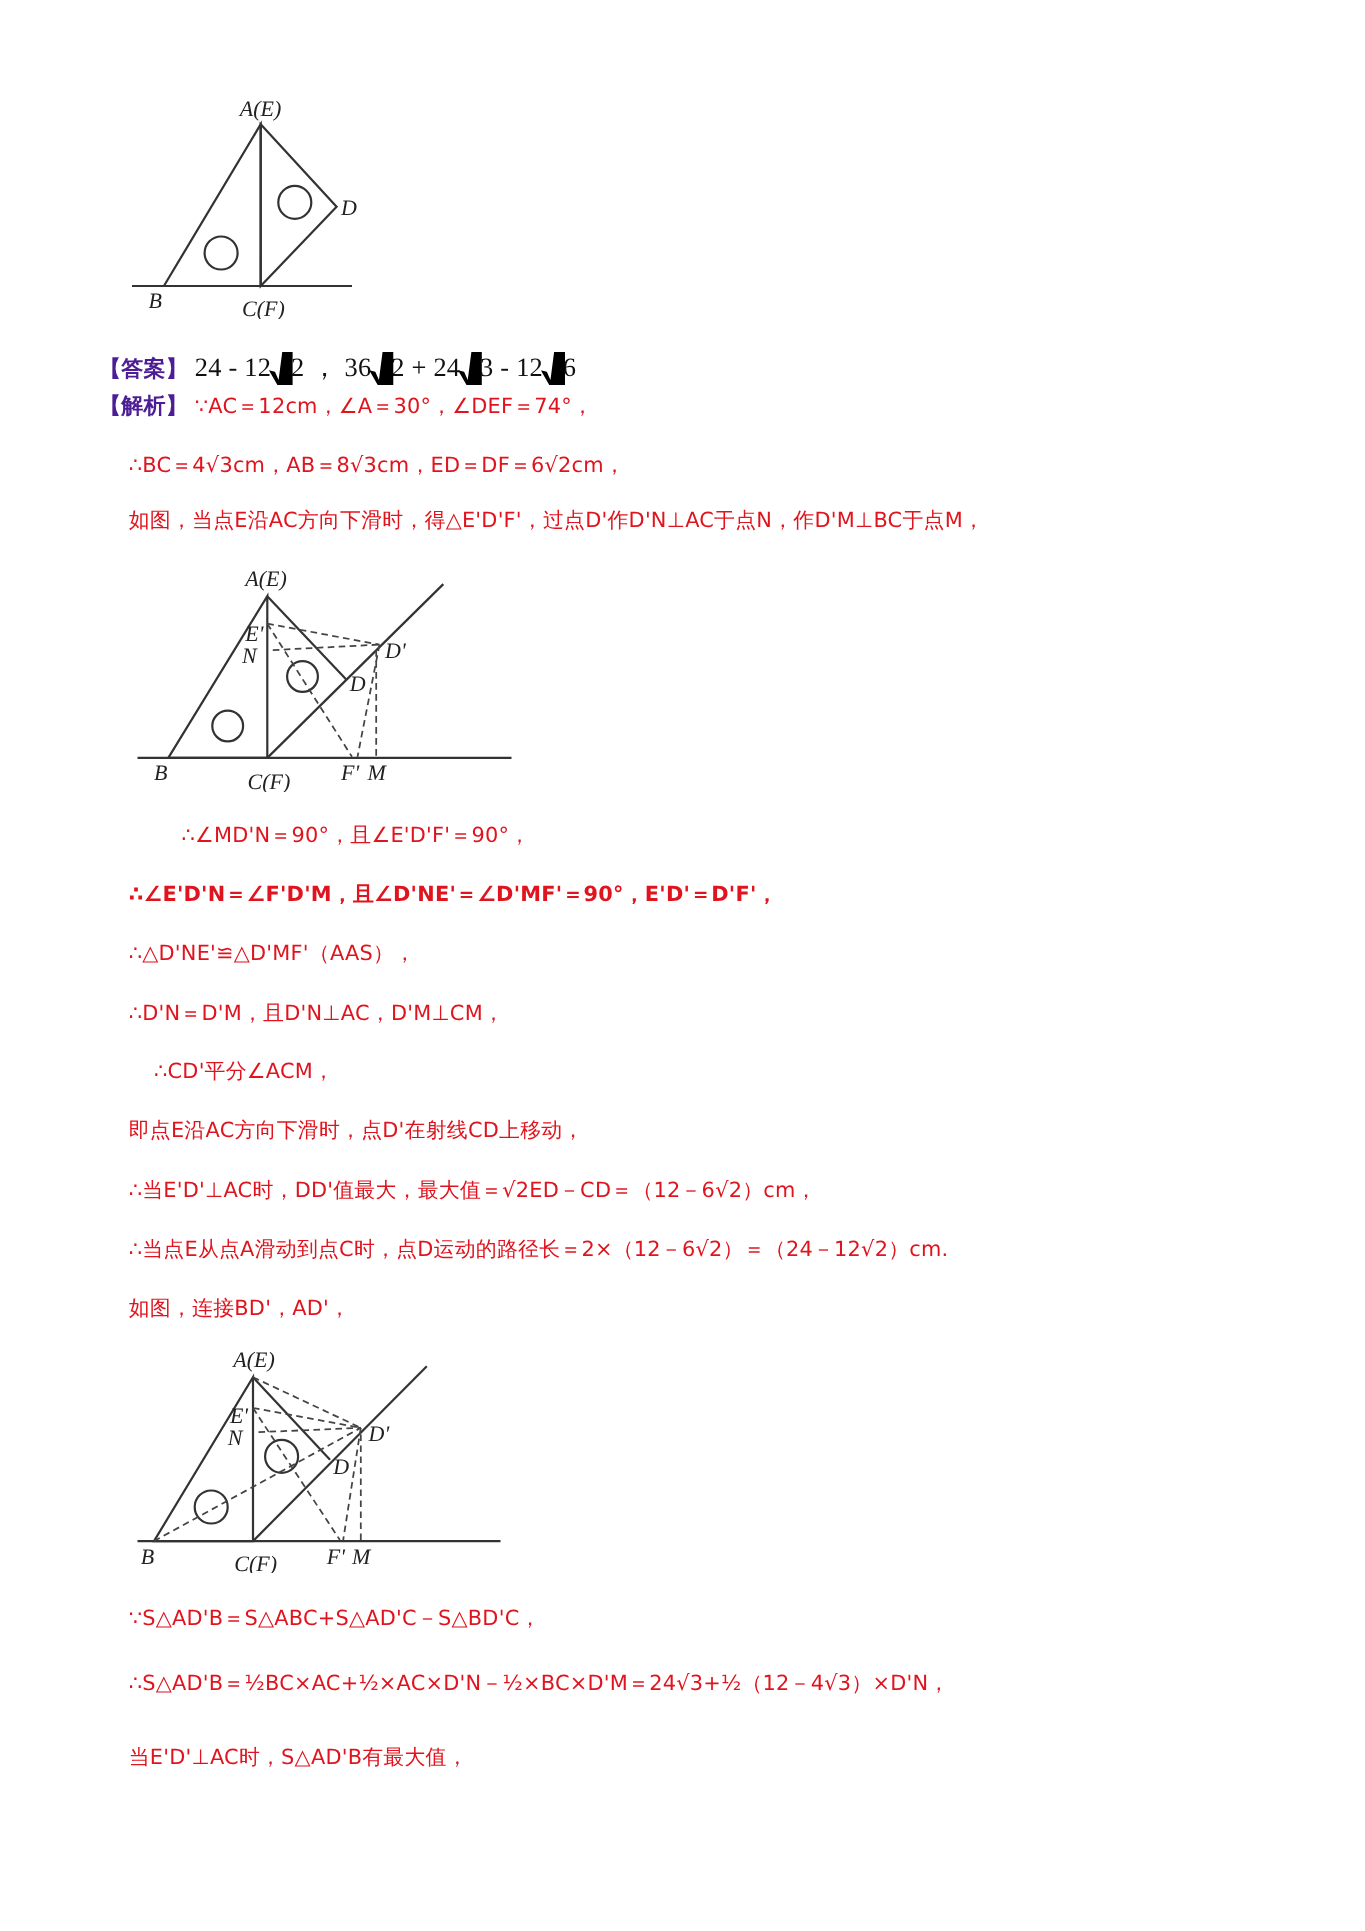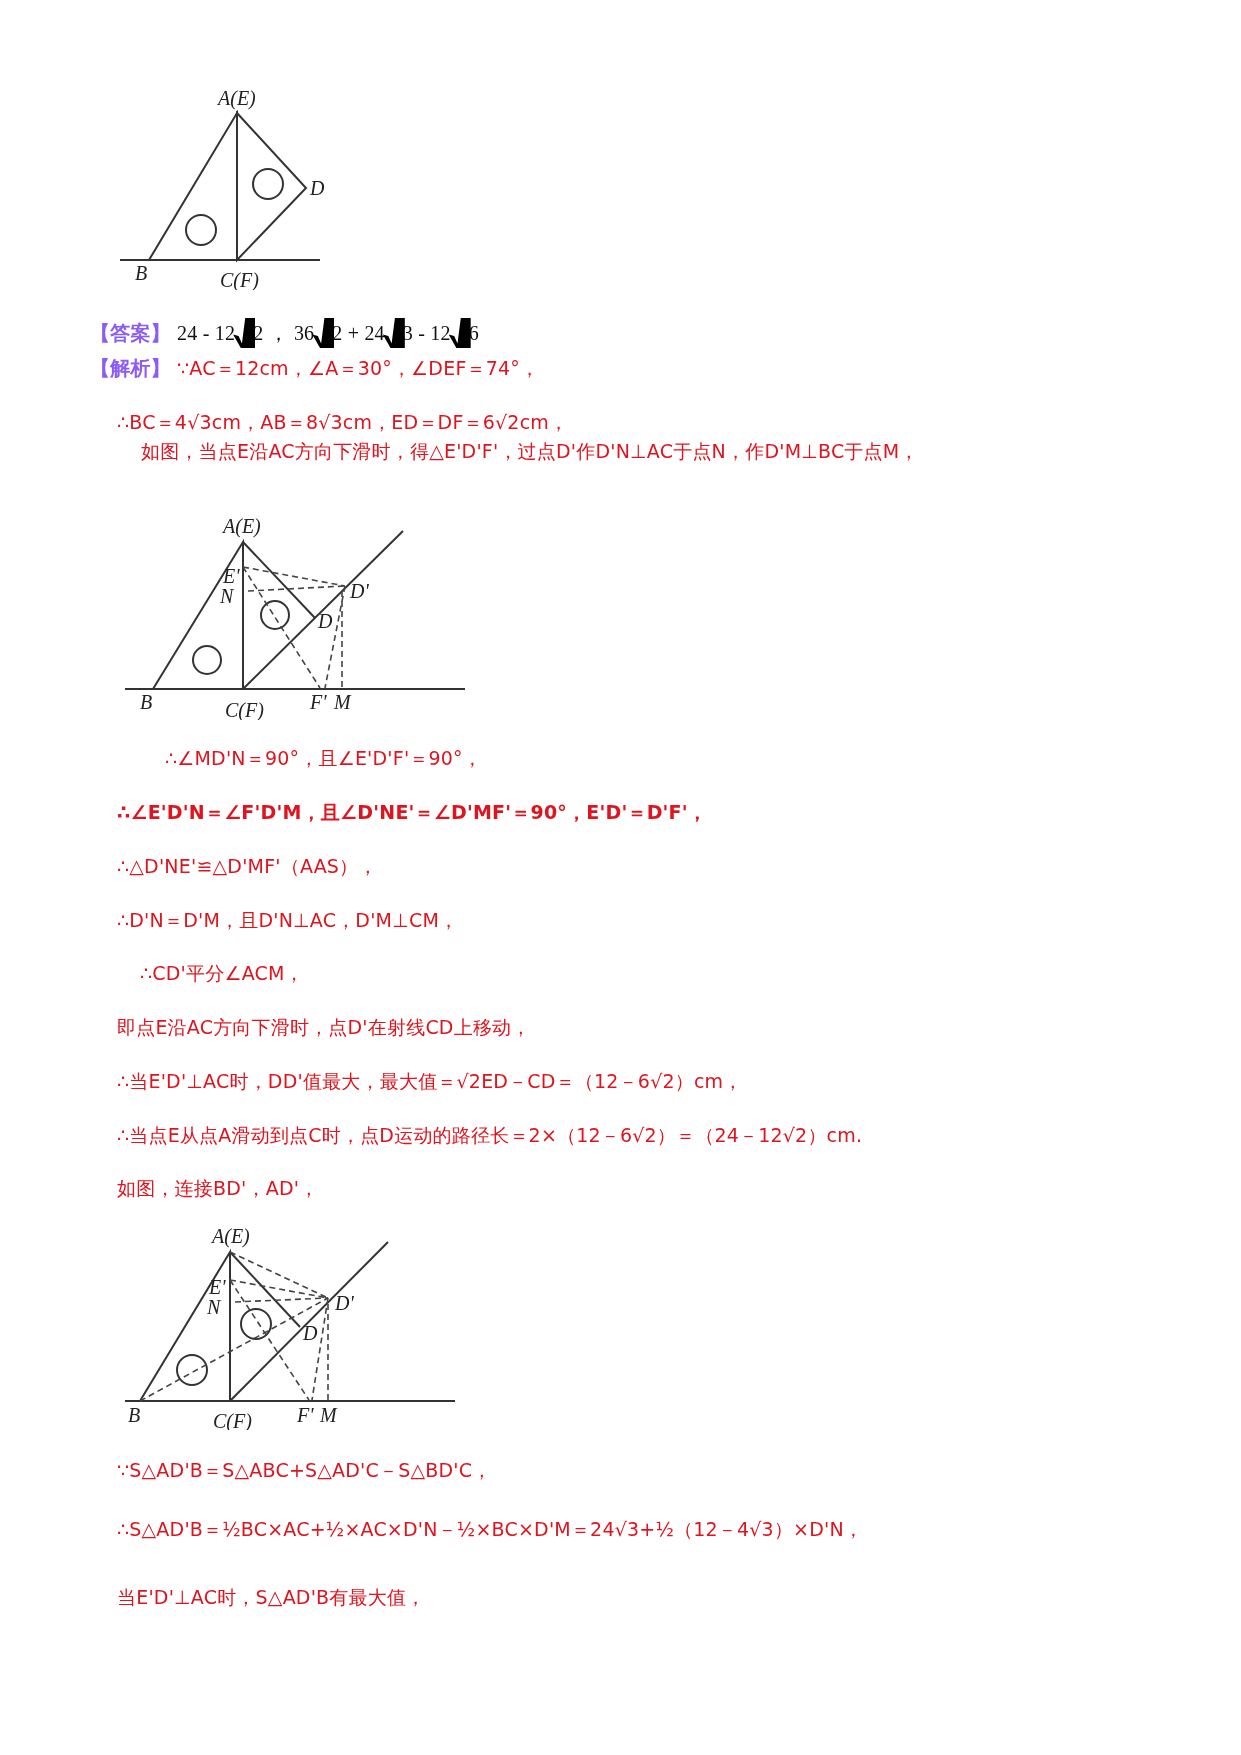--- a/index.html
+++ b/index.html
@@ -2,22 +2,22 @@
 <html><head>
 <meta charset="utf-8">
 <style>
   html, body { margin:0; padding:0; background:#ffffff; }
   body { width:1241px; height:1755px; position:relative; overflow:hidden;
          font-family:"DejaVu Sans", sans-serif; }
   .fig { position:absolute; }
   .fig svg text { font-family:"Liberation Serif", serif; font-style:italic; font-size:20px; fill:#222; }
   .line { position:absolute; left:117px; color:#e0141e; font-size:19px; white-space:nowrap;
           font-family:"DejaVu Sans", sans-serif; letter-spacing:0.2px; }
-  .tag { color:#8b5cf6; font-weight:bold; font-size:20px; }
-  .ans { color:#111; font-family:"Liberation Serif", serif; font-size:20px; }
+  .tag { color:#4c1d95; font-weight:bold; font-size:20px; }
+  .ans { color:#111; font-family:"Liberation Serif", serif; font-size:24px; }
   .blot { display:inline-block; width:22px; height:30px; background:#000; vertical-align:-8px; margin:0 -2px;
           clip-path:polygon(0 55%, 25% 60%, 40% 85%, 55% 0, 100% 0, 100% 100%, 35% 100%); }
 </style>
 </head>
 <body>
 
 <div class="fig" style="left:110px; top:75px; width:230px; height:215px;">
   <svg width="230" height="215" viewBox="0 0 230 215">
     <g stroke="#333" stroke-width="2" fill="none">
       <line x1="10" y1="185" x2="210" y2="185"></line>
@@ -36,21 +36,21 @@
 <div class="line" style="top:318px; left:90px;">
   <span class="tag">【答案】</span>
   <span class="ans">24 - 12<span class="blot"></span>2 ，&nbsp;36<span class="blot"></span>2 + 24<span class="blot"></span>3 - 12<span class="blot"></span>6</span>
 </div>
 
 <div class="line" style="top:355px; left:90px;">
   <span class="tag">【解析】</span>
   <span>∵AC＝12cm，∠A＝30°，∠DEF＝74°，</span>
 </div>
 <div class="line" style="top:410px;">∴BC＝4√3cm，AB＝8√3cm，ED＝DF＝6√2cm，</div>
-<div class="line" style="top:439px;margin-left:24px;">如图，当点E沿AC方向下滑时，得△E'D'F'，过点D'作D'N⊥AC于点N，作D'M⊥BC于点M，</div>
+<div class="line" style="top:460px;">如图，当点E沿AC方向下滑时，得△E'D'F'，过点D'作D'N⊥AC于点N，作D'M⊥BC于点M，</div>
 
 <div class="fig" style="left:115px; top:505px; width:360px; height:215px;">
   <svg width="360" height="215" viewBox="0 0 360 215">
     <g stroke="#333" stroke-width="2" fill="none">
       <line x1="10" y1="184" x2="350" y2="184"></line>
       <polygon points="38,184 128,37 128,184"></polygon>
       <line x1="128" y1="37" x2="200" y2="113"></line>
       <line x1="128" y1="184" x2="288" y2="26"></line>
       <circle cx="92" cy="155" r="14"></circle>
       <circle cx="160" cy="110" r="14"></circle>

